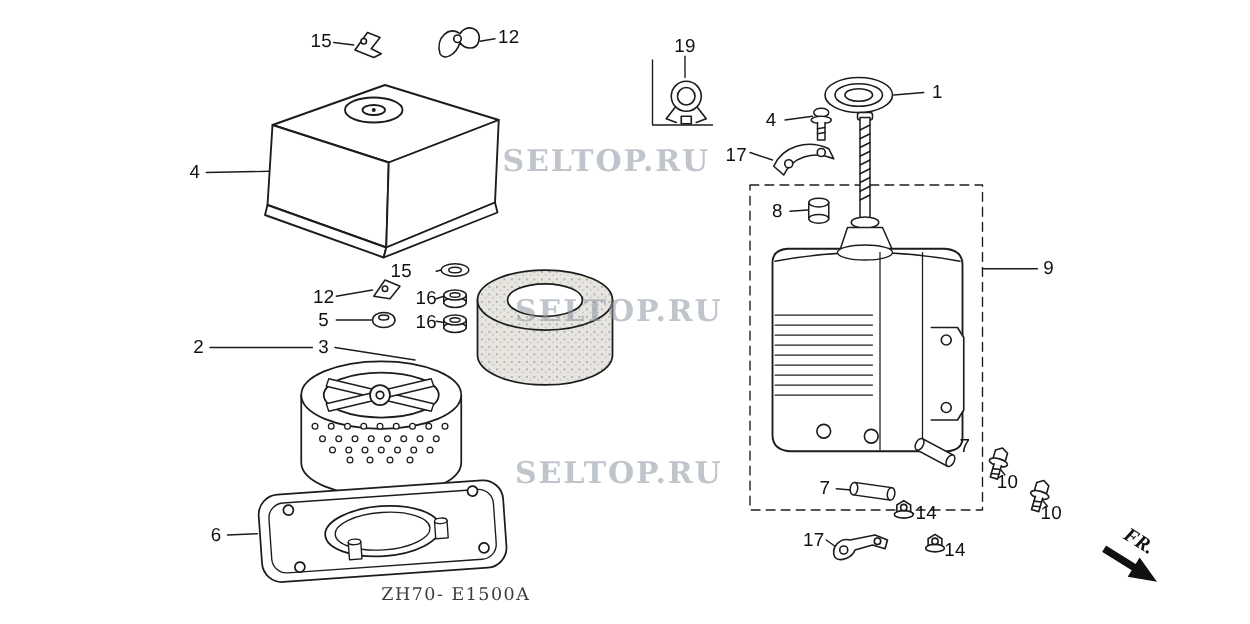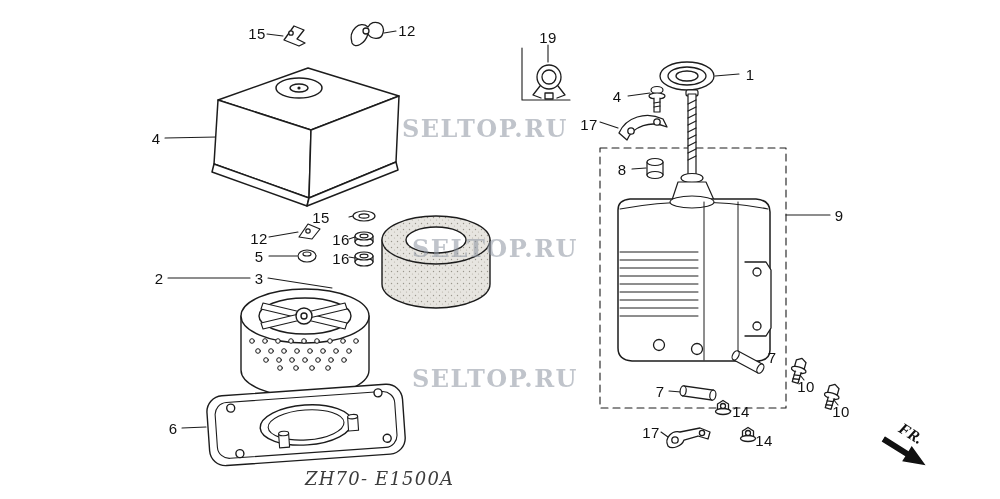--- a/index.html
+++ b/index.html
@@ -5,21 +5,21 @@
   html,body{margin:0;padding:0;background:#ffffff;}
   .stage{position:relative;width:1000px;height:499px;background:#fff;overflow:hidden;
          font-family:"Liberation Sans",sans-serif;}
   .art{position:absolute;left:0;top:0;width:1000px;height:499px;}
   .callout{position:absolute;transform:translate(-50%,-50%);font-size:15px;color:#111;
            letter-spacing:.3px;user-select:none;white-space:nowrap;}
   .watermark{position:absolute;transform:translate(-50%,-50%);
              font-family:"DejaVu Serif",serif;font-weight:700;font-size:24px;
              letter-spacing:1.5px;color:#8d95a1;opacity:.55;white-space:nowrap;}
   .part-code{position:absolute;left:305px;top:468px;font-family:"DejaVu Serif",serif;
-             font-size:18px;color:#3c3c3c;letter-spacing:1.2px;font-style:italic;}
+             font-size:14px;color:#3c3c3c;letter-spacing:1.2px;}
   .fr-wrap{position:absolute;left:884px;top:426px;transform:rotate(32deg);
            display:flex;flex-direction:column;align-items:flex-start;}
   .fr-text{font-family:"Liberation Serif",serif;font-style:italic;font-weight:700;
            font-size:16px;color:#111;margin-left:8px;}
   .fr-arrow{line-height:0;}
 </style>
 </head>
 <body>
 
 <div class="stage">

